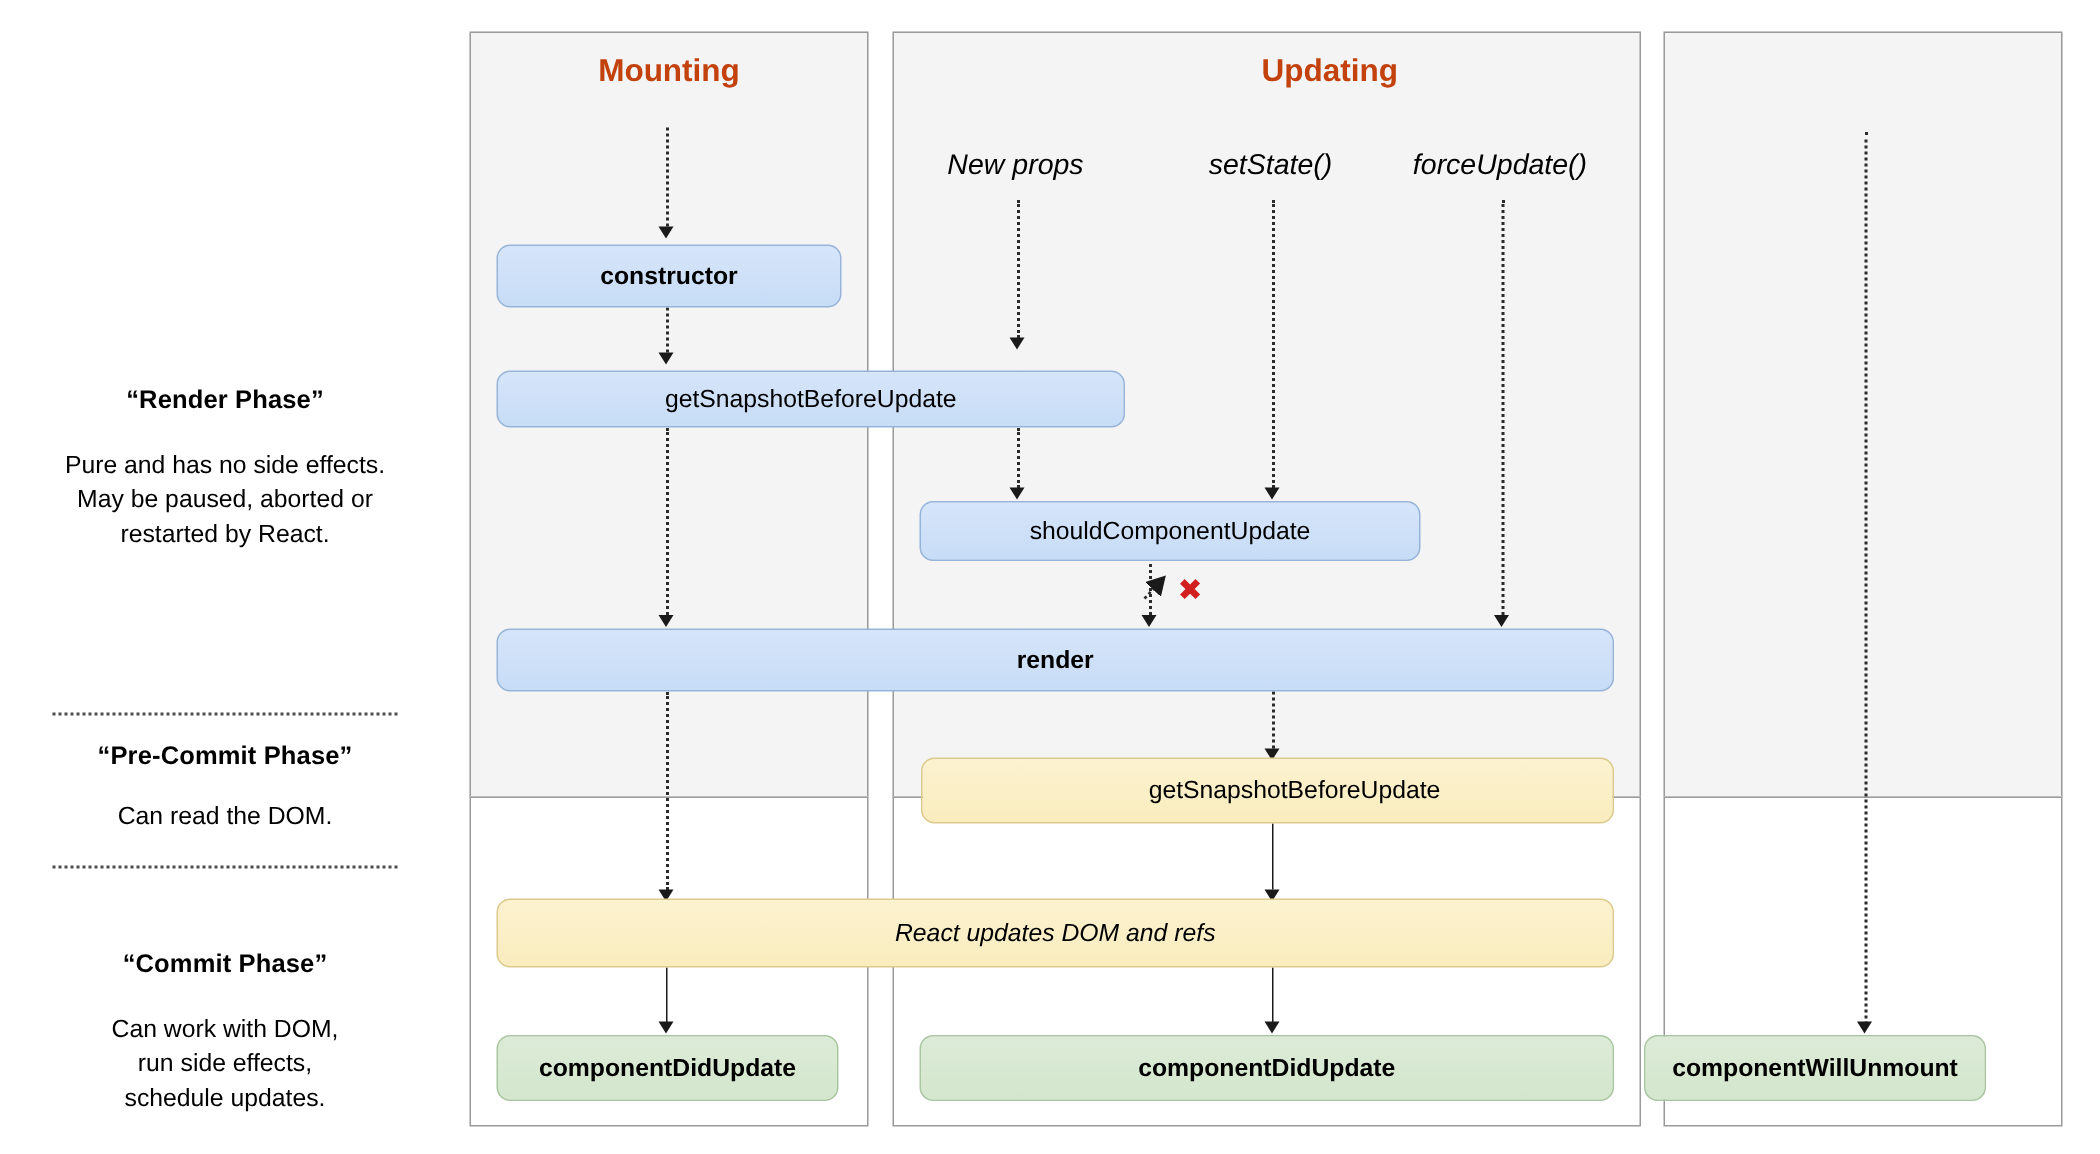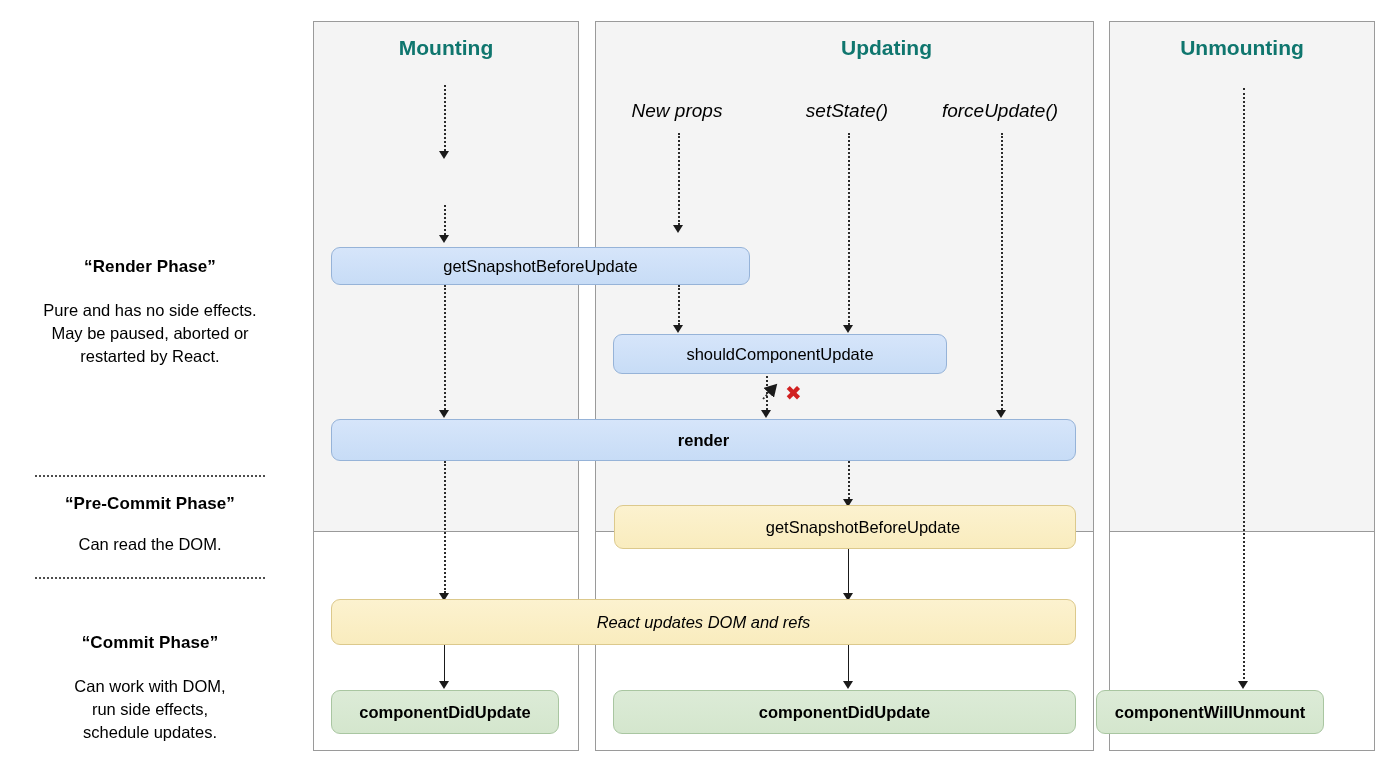--- a/index.html
+++ b/index.html
@@ -4,21 +4,21 @@
 <style>
   html,body{margin:0;padding:0;background:#ffffff;}
   body{font-family:"Liberation Sans",sans-serif;color:#000;}
   #stage{position:relative;width:1400px;height:769px;overflow:hidden;background:#fff;}
 
   
   .col{position:absolute;box-sizing:border-box;border:1px solid #9a9a9a;}
   .col.gray{background:#f4f4f4;}
   .col.white{background:#ffffff;}
 
-  .col-title{position:absolute;text-align:center;font-weight:bold;font-size:21px;color:#0f766e;}
+  .col-title{position:absolute;text-align:center;font-weight:bold;font-size:21px;color:#c2410c;}
 
   
   .legend-title{position:absolute;text-align:center;font-weight:bold;font-size:17px;letter-spacing:.1px;}
   .legend-body{position:absolute;text-align:center;font-size:16.5px;line-height:23px;}
   .dotrule{position:absolute;height:0;border-top:2px dotted #4d4d4d;}
 
   
   .node{position:absolute;box-sizing:border-box;display:flex;align-items:center;justify-content:center;
         border-radius:9px;font-size:16.5px;text-align:center;}
   .node.blue{background:linear-gradient(#d6e5fa,#c7dcf6);border:1px solid #96b3d8;}
@@ -47,21 +47,20 @@
   <div class="col white" style="left:313px;top:531px;width:266px;height:220px;"></div>
 
   <div class="col gray" style="left:595px;top:21px;width:499px;height:511px;"></div>
   <div class="col white" style="left:595px;top:531px;width:499px;height:220px;"></div>
 
   <div class="col gray" style="left:1109px;top:21px;width:266px;height:511px;"></div>
   <div class="col white" style="left:1109px;top:531px;width:266px;height:220px;"></div>
 
   <div class="col-title" style="left:313px;top:36px;width:266px;">Mounting</div>
   <div class="col-title" style="left:595px;top:36px;width:583px;">Updating</div>
-  <div class="col-title" style="left:1109px;top:36px;width:266px;">Unmounting</div>
 
   <div class="legend-title" style="left:20px;top:257px;width:260px;">“Render Phase”</div>
   <div class="legend-body" style="left:10px;top:299px;width:280px;white-space:pre-line;">Pure and has no side effects.
 May be paused, aborted or
 restarted by React.</div>
 
   <div class="dotrule" style="left:35px;top:475px;width:230px;"></div>
 
   <div class="legend-title" style="left:20px;top:494px;width:260px;">“Pre-Commit Phase”</div>
   <div class="legend-body" style="left:10px;top:533px;width:280px;white-space:pre-line;">Can read the DOM.</div>
@@ -122,20 +121,21 @@
 
   <div class="vline solid" style="left:848px;top:549px;height:44px;"></div>
   <div class="arrowhead" style="left:843px;top:593px;"></div>
 
   <div class="vline solid" style="left:848px;top:645px;height:38px;"></div>
   <div class="arrowhead" style="left:843px;top:681px;"></div>
 
   <div class="vline dotted" style="left:1243px;top:88px;height:595px;"></div>
   <div class="arrowhead" style="left:1238px;top:681px;"></div>
 
+  <div class="node blue bold" style="left:331px;top:163px;width:230px;height:42px;">constructor</div>
 
   <div class="node blue" style="left:331px;top:247px;width:419px;height:38px;">getSnapshotBeforeUpdate</div>
 
   <div class="node blue" style="left:613px;top:334px;width:334px;height:40px;">shouldComponentUpdate</div>
 
   <div class="node blue bold" style="left:331px;top:419px;width:745px;height:42px;">render</div>
 
   <div class="node yellow" style="left:614px;top:505px;width:462px;height:44px;padding-left:36px;">getSnapshotBeforeUpdate</div>
 
   <div class="node yellow italic" style="left:331px;top:599px;width:745px;height:46px;">React updates DOM and refs</div>

